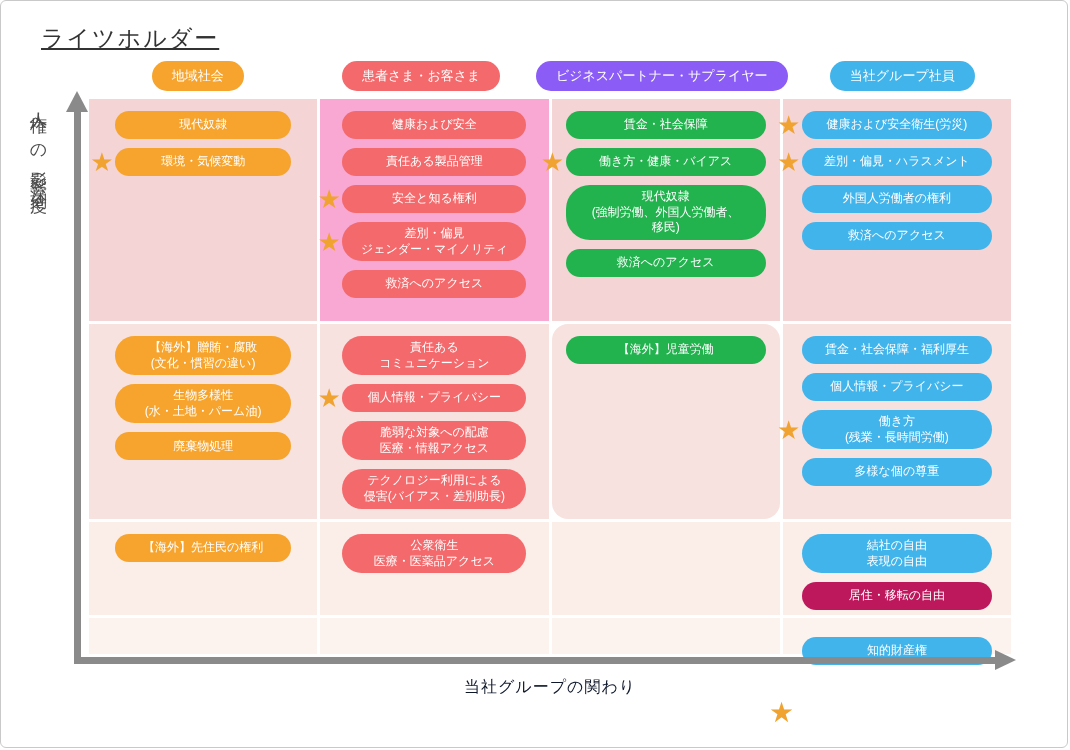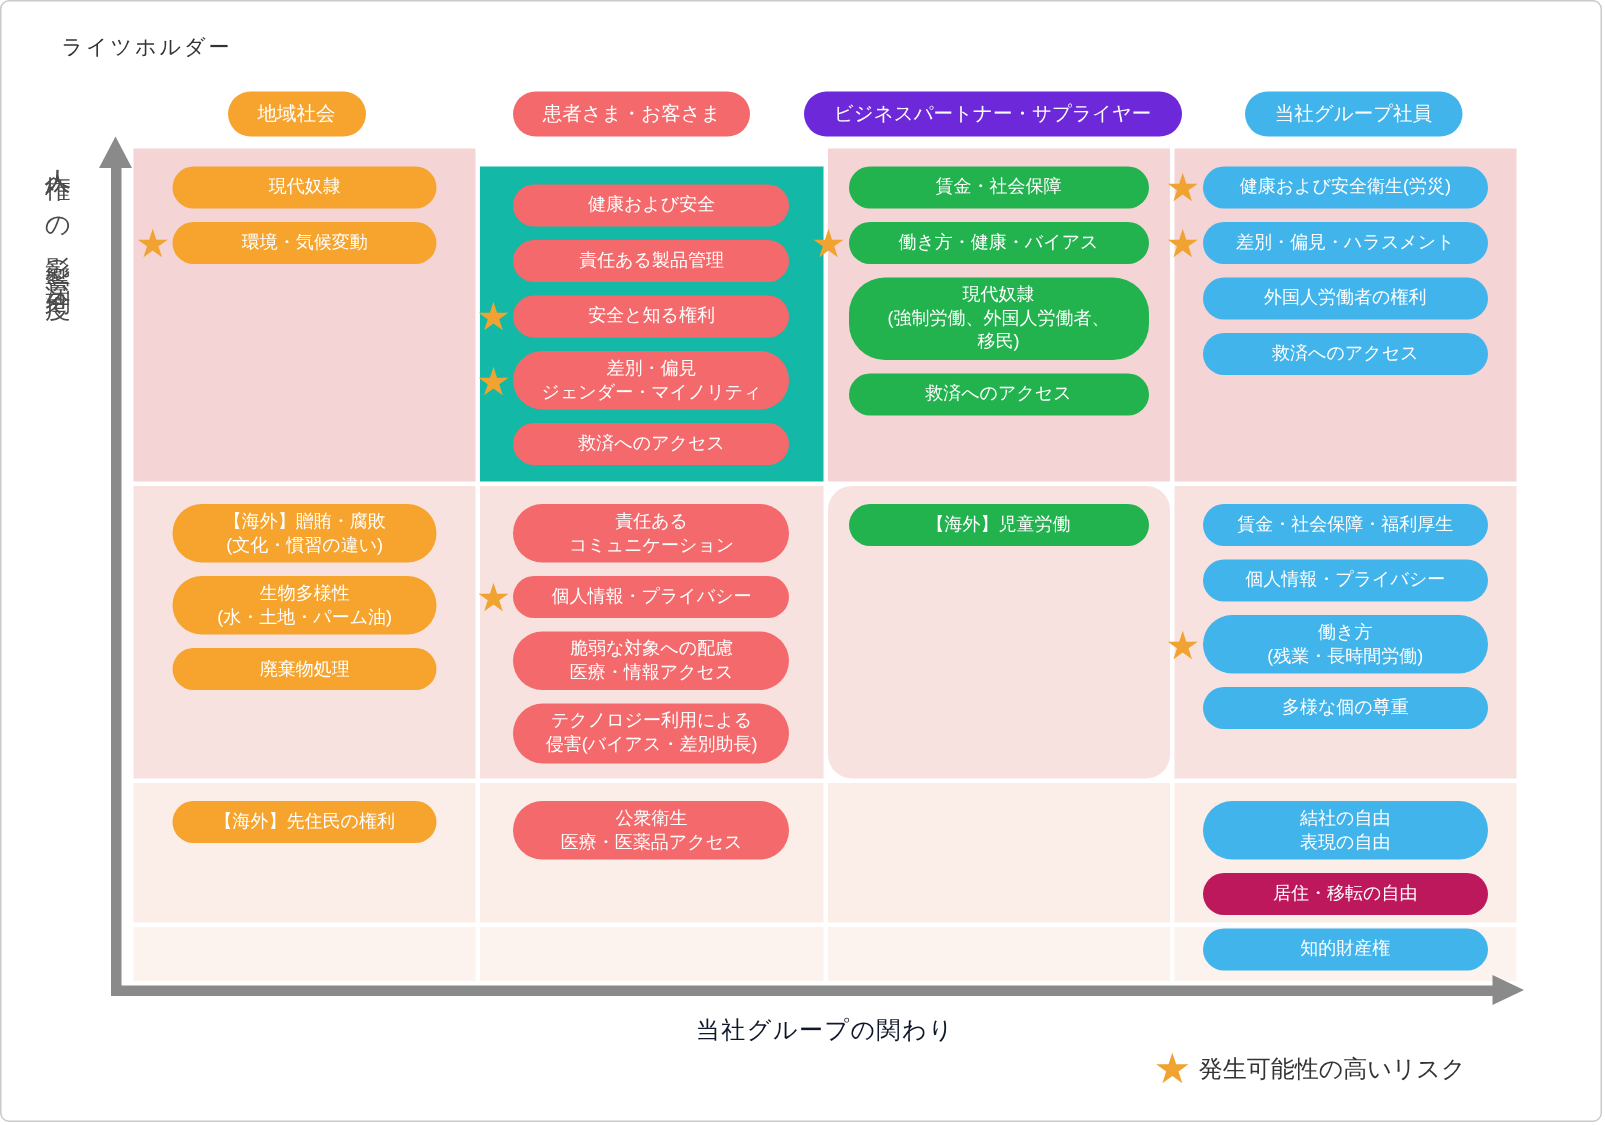--- a/index.html
+++ b/index.html
@@ -1,29 +1,29 @@
 <!DOCTYPE html>
 <html style="--axis: #8A8A8A; --star: #F0A330;"><head>
 <meta charset="utf-8">
 <style>
   * { margin:0; padding:0; box-sizing:border-box; }
   html,body { width:1070px; height:750px; font-family:"Liberation Sans", sans-serif; background:#fff; }
   .frame { position:relative; width:1068px; height:748px; background:#fff; border:1px solid #c9c9c9; border-radius:6px; overflow:hidden; }
 
-  .page-title { position:absolute; left:40px; top:22px; font-size:14px; color:#333; letter-spacing:2px; }
+  .page-title { position:absolute; left:40px; top:22px; font-size:23px; color:#333; letter-spacing:2px;text-decoration:underline; }
 
   .header-row { position:absolute; left:88px; top:60px; width:922px; display:grid; grid-template-columns:repeat(4,1fr); gap:6px; }
   .header-cell { display:flex; justify-content:center; align-items:flex-start; }
   .header-pill { color:#fff; font-size:13px; padding:6px 20px; border-radius:16px; white-space:nowrap; }
 
   .matrix { position:absolute; left:88px; top:98px; width:922px; height:719px;
             display:grid; grid-template-columns:repeat(4,1fr);
             grid-template-rows:222px 195px 93px 36px; gap:3px; }
   .cell { display:flex; flex-direction:column; align-items:center; padding-top:12px; gap:9px; }
-  .cell.band3 { padding-top:1px; }
+  .cell.band3 { padding-top:19px; }
 
   .pill { position:relative; color:#fff; font-size:12px; line-height:1.3; border-radius:24px;
           min-height:28px; display:flex; align-items:center; justify-content:center;
           text-align:center; padding:4px 10px; }
   .pill.col0 { width:176px; } .pill.col1 { width:184px; } .pill.col2 { width:200px; } .pill.col3 { width:190px; }
   .pill-label { white-space:pre-line; }
   .star { position:absolute; left:-25px; top:50%; transform:translateY(-50%);
           font-size:26px; line-height:1; color:var(--star); }
 
   .y-axis-bar { position:absolute; left:73px; top:110px; width:7px; height:551px; background:var(--axis); }
@@ -51,38 +51,38 @@
   <div class="page-title">ライツホルダー</div>
 
   <div class="header-row" id="header-row">
       <div class="header-cell">
         <div class="header-pill" style="background: rgb(246, 164, 45);">地域社会</div>
       </div>
       <div class="header-cell">
         <div class="header-pill" style="background: rgb(244, 105, 107);">患者さま・お客さま</div>
       </div>
       <div class="header-cell">
-        <div class="header-pill" style="background: #6d28d9;">ビジネスパートナー・サプライヤー</div>
+        <div class="header-pill" style="background: #8b5cf6;">ビジネスパートナー・サプライヤー</div>
       </div>
       <div class="header-cell">
         <div class="header-pill" style="background: rgb(65, 180, 236);">当社グループ社員</div>
       </div>
     </div>
 
   <div class="matrix" id="matrix">
       <div class="cell band0" style="background: rgb(244, 212, 212); grid-area: 1 / 1;">
         <div class="pill col0" style="background: rgb(246, 164, 45);">
           <span class="pill-label">現代奴隷</span>
         </div>
         <div class="pill col0" style="background: rgb(246, 164, 45);">
           <span class="pill-label">環境・気候変動</span>
           <span class="star">★</span>
         </div>
       </div>
-      <div class="cell band0" style="background: #14b8a6; grid-area: 1 / 2; margin-top: 12px;">
+      <div class="cell band0" style="background: #f9a8d4; grid-area: 1 / 2;">
         <div class="pill col1" style="background: rgb(244, 105, 107);">
           <span class="pill-label">健康および安全</span>
         </div>
         <div class="pill col1" style="background: rgb(244, 105, 107);">
           <span class="pill-label">責任ある製品管理</span>
         </div>
         <div class="pill col1" style="background: rgb(244, 105, 107);">
           <span class="pill-label">安全と知る権利</span>
           <span class="star">★</span>
         </div>
@@ -214,15 +214,14 @@
   <div class="y-axis-head"></div>
   <div class="y-axis-bar"></div>
   <div class="x-axis-bar"></div>
   <div class="x-axis-head"></div>
 
   <div class="y-axis-label">人権への影響（深刻度）</div>
   <div class="x-axis-label">当社グループの関わり</div>
 
   <div class="legend">
     <span class="legend-star">★</span>
-    <span>発生可能性の高いリスク</span>
   </div>
 </div>
 
 </body></html>

